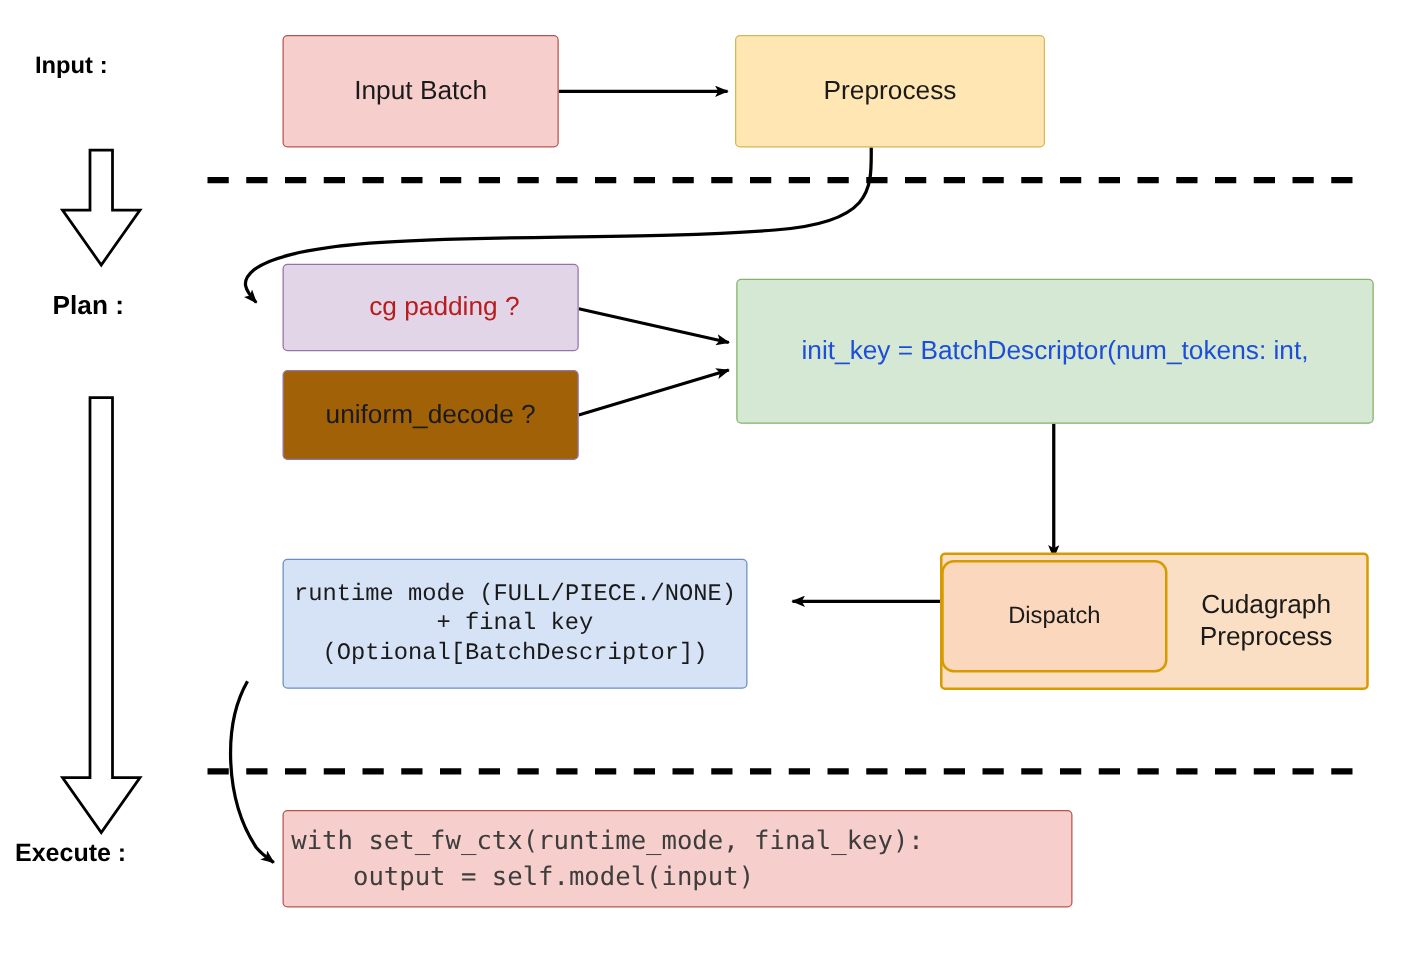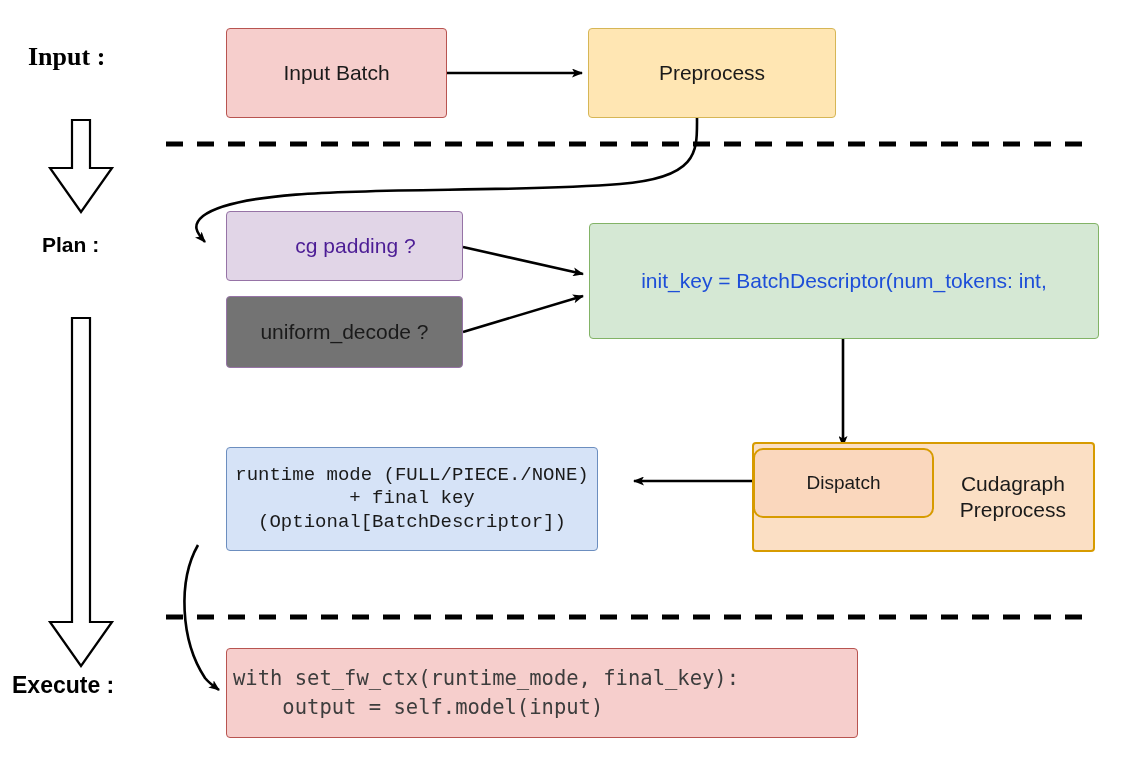--- a/index.html
+++ b/index.html
@@ -16,45 +16,45 @@
 
   .stage-label{position:absolute;font-weight:bold;color:#000;
                font-family:"Liberation Sans",sans-serif;white-space:nowrap;}
 
   
   .n-input-batch{left:226px;top:28px;width:221px;height:90px;
       background:#f6cecc;border-color:#b85450;font-size:21px;color:#1a1a1a;}
   .n-preprocess{left:588px;top:28px;width:248px;height:90px;
       background:#ffe6b3;border-color:#d6b656;font-size:21px;color:#1a1a1a;}
   .n-cg-padding{left:226px;top:211px;width:237px;height:70px;
-      background:#e1d5e7;border-color:#9673a6;font-size:21px;color:#4c1d95;padding-left:22px;}
+      background:#e1d5e7;border-color:#9673a6;font-size:21px;color:#b91c1c;padding-left:22px;}
   .n-uniform-decode{left:226px;top:296px;width:237px;height:72px;
       background:#e1d5e7;border-color:#9673a6;font-size:21px;color:#1a1a1a;}
   .n-init-key{left:589px;top:223px;width:510px;height:116px;
       background:#d5e8d4;border-color:#82b366;font-size:21px;color:#1d4ed8;
       padding:0 10px;}
   .n-cudagraph{left:752px;top:442px;width:343px;height:110px;
       background:#fbdfc4;border-color:#d79b00;font-size:21px;color:#1a1a1a;
       justify-content:flex-end;padding-right:27px;border-width:2px;}
-  .n-dispatch{left:753px;top:448px;width:181px;height:70px;
+  .n-dispatch{left:753px;top:448px;width:181px;height:90px;
       background:#fad7bd;border-color:#d79b00;font-size:19px;color:#1a1a1a;
       border-width:2px;border-radius:10px;}
   .n-runtime{left:226px;top:447px;width:372px;height:104px;
       background:#d6e3f7;border-color:#6c8ebf;font-size:19px;color:#1a1a1a;
       padding:0 8px;font-family:Liberation Mono, monospace;}
-  .n-code{left:226px;top:648px;width:632px;height:90px;
+  .n-code{left:226px;top:648px;width:632px;height:78px;
       background:#f6cecc;border-color:#b85450;
       justify-content:flex-start;align-items:center;padding-left:6px;}
   .n-code span{font-family:"DejaVu Sans Mono","Liberation Mono",monospace;
       font-size:20.5px;color:#3d3d3d;line-height:1.42;text-align:left;
       white-space:pre;}
 
-  .lbl-input{left:28px;top:42px;font-size:26px;font-family:Liberation Serif, serif;}
+  .lbl-input{left:28px;top:42px;font-size:19px;}
   .lbl-plan{left:42px;top:233px;font-size:21px;}
-  .lbl-execute{left:12px;top:672px;font-size:23px;}
+  .lbl-execute{left:12px;top:672px;font-size:20px;}
 </style>
 </head>
 <body>
 
 <div id="stage">
 
   <svg class="svg-layer" viewBox="0 0 1142 770">
     <defs>
       <marker id="ah" markerWidth="11" markerHeight="9" refX="10" refY="4.5" orient="auto" markerUnits="userSpaceOnUse">
         <path d="M0,0 L11,4.5 L0,9 L2.6,4.5 Z" fill="#000"></path>
@@ -92,21 +92,21 @@
   </div>
 
   <div class="node n-preprocess" style="background: rgb(255, 230, 179); border-color: rgb(214, 182, 86);">
     <span>Preprocess</span>
   </div>
 
   <div class="node n-cg-padding" style="background: rgb(225, 213, 231); border-color: rgb(150, 115, 166);">
     <span>cg padding ?</span>
   </div>
 
-  <div class="node n-uniform-decode" style="background: #737373; border-color: rgb(150, 115, 166);">
+  <div class="node n-uniform-decode" style="background: #a16207; border-color: rgb(150, 115, 166);">
     <span>uniform_decode ?</span>
   </div>
 
   <div class="node n-init-key" style="background: rgb(213, 232, 212); border-color: rgb(130, 179, 102);">
     <span>
       <span>init_key = BatchDescriptor(num_tokens: int,</span>
     </span>
   </div>
 
   <div class="node n-cudagraph" style="background: rgb(251, 223, 196); border-color: rgb(215, 155, 0);">

